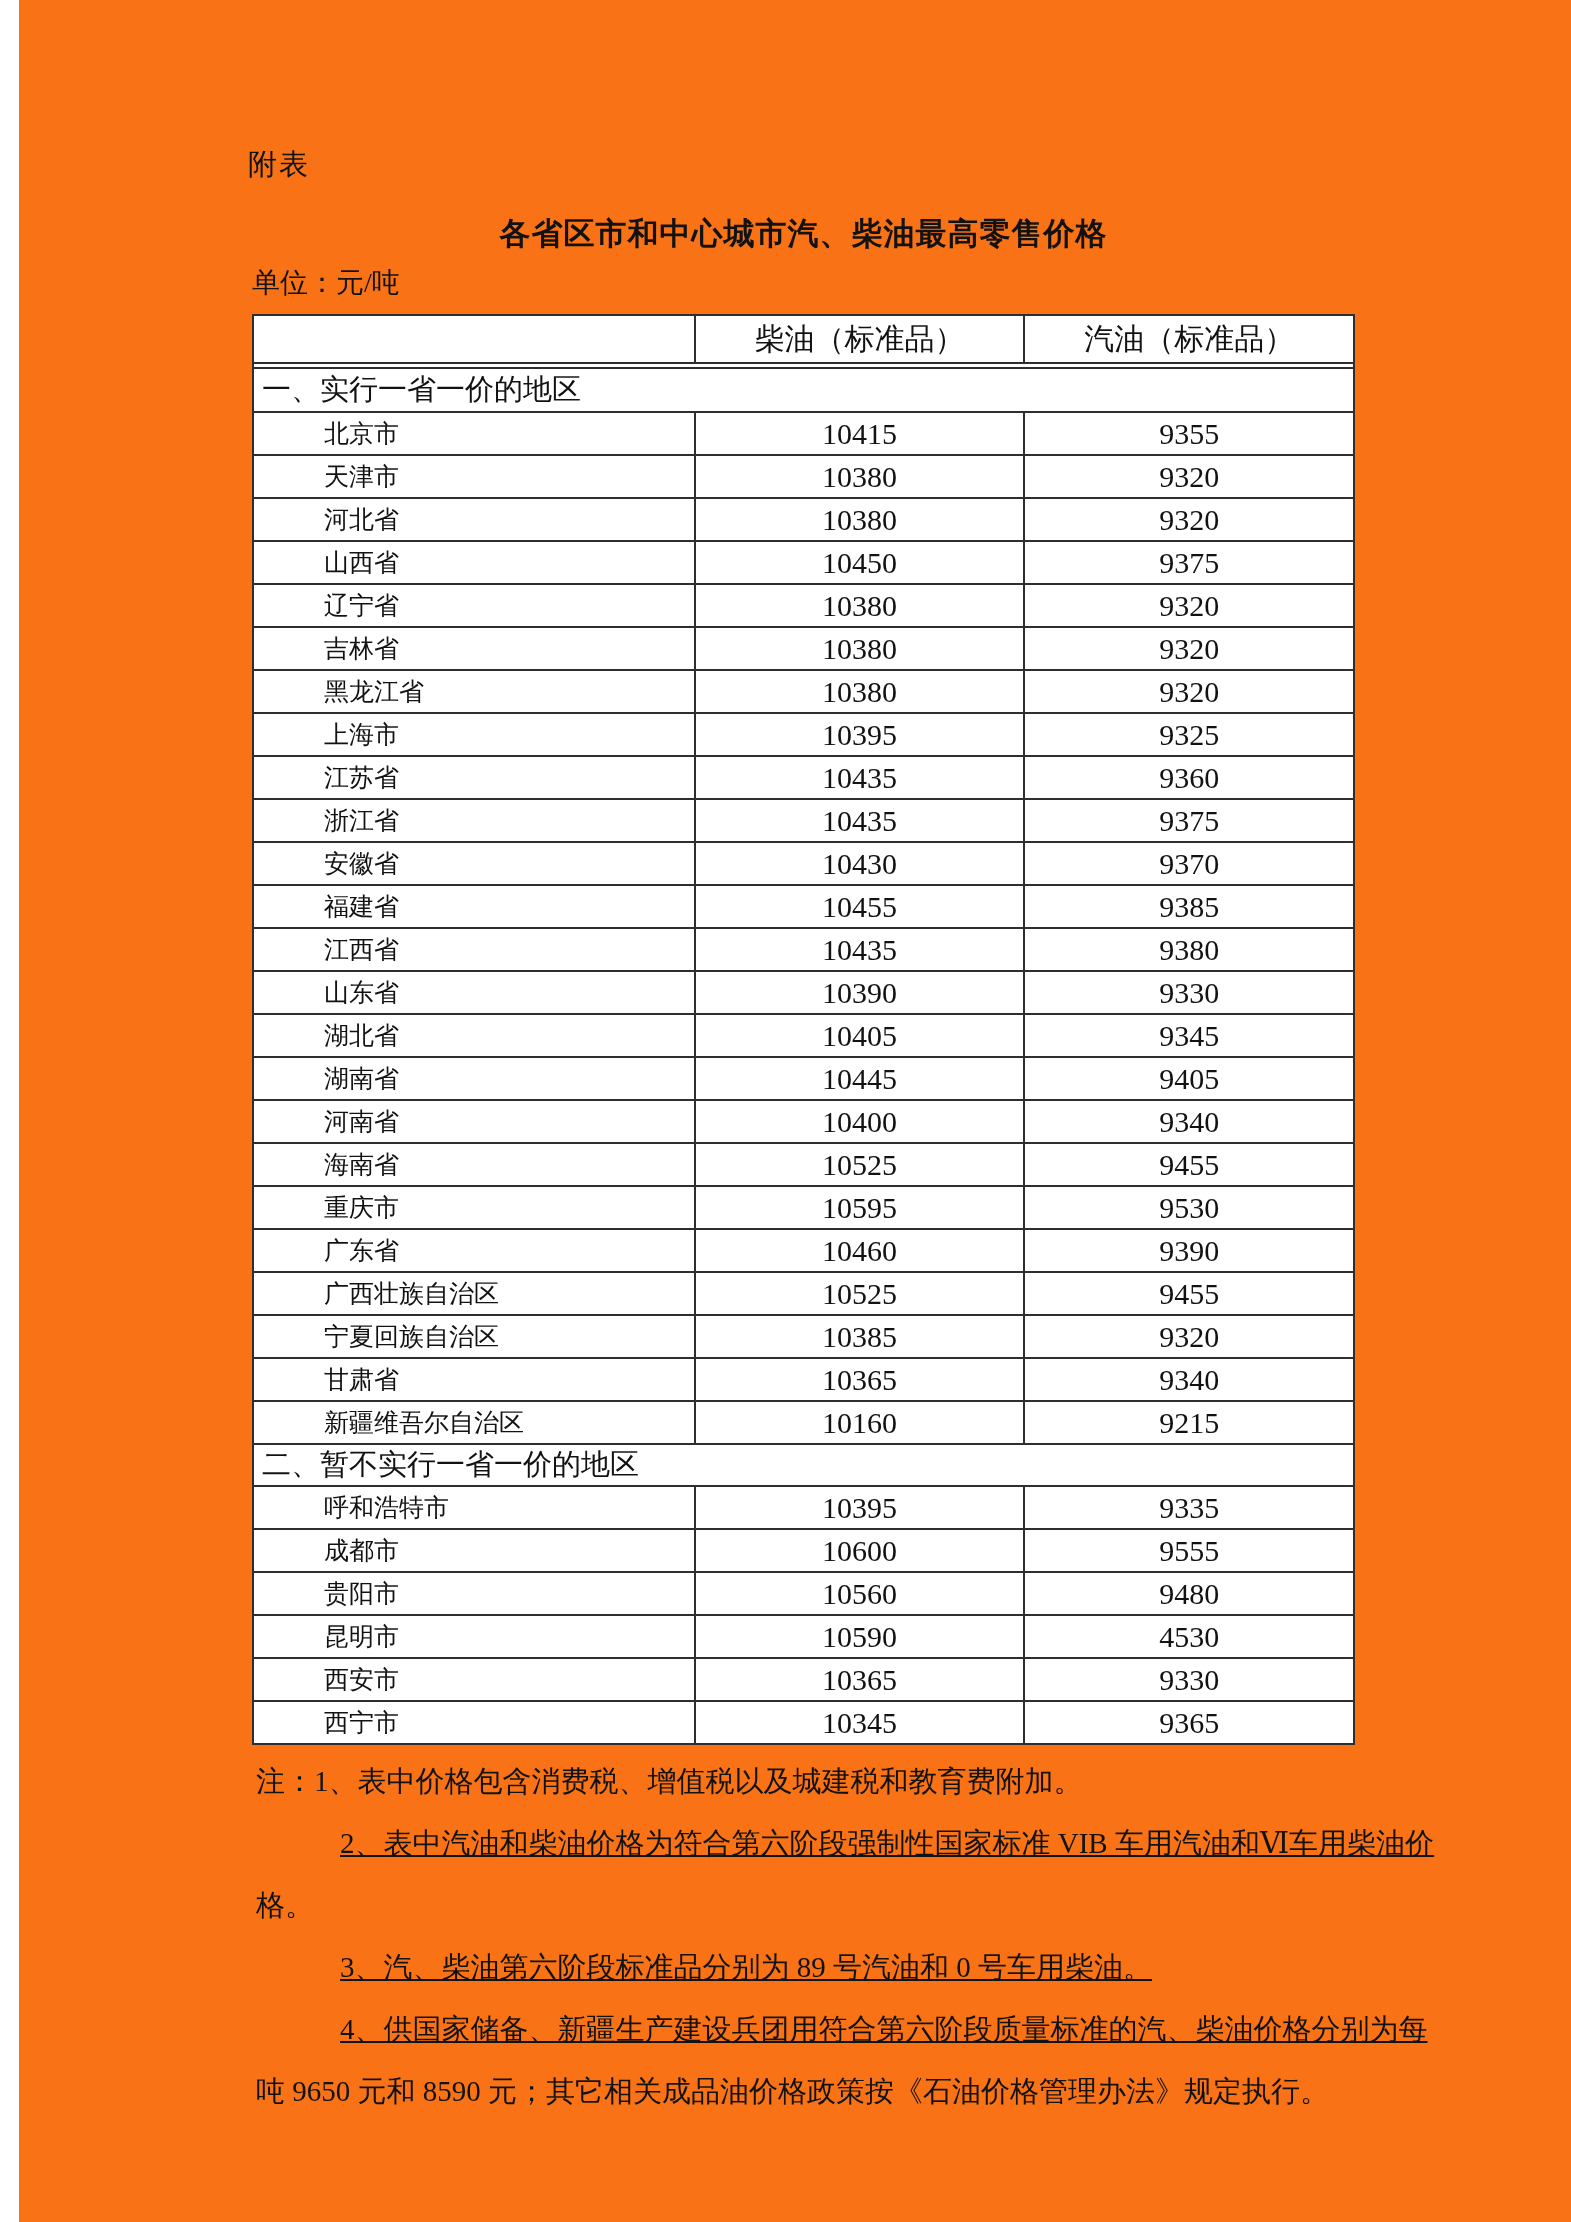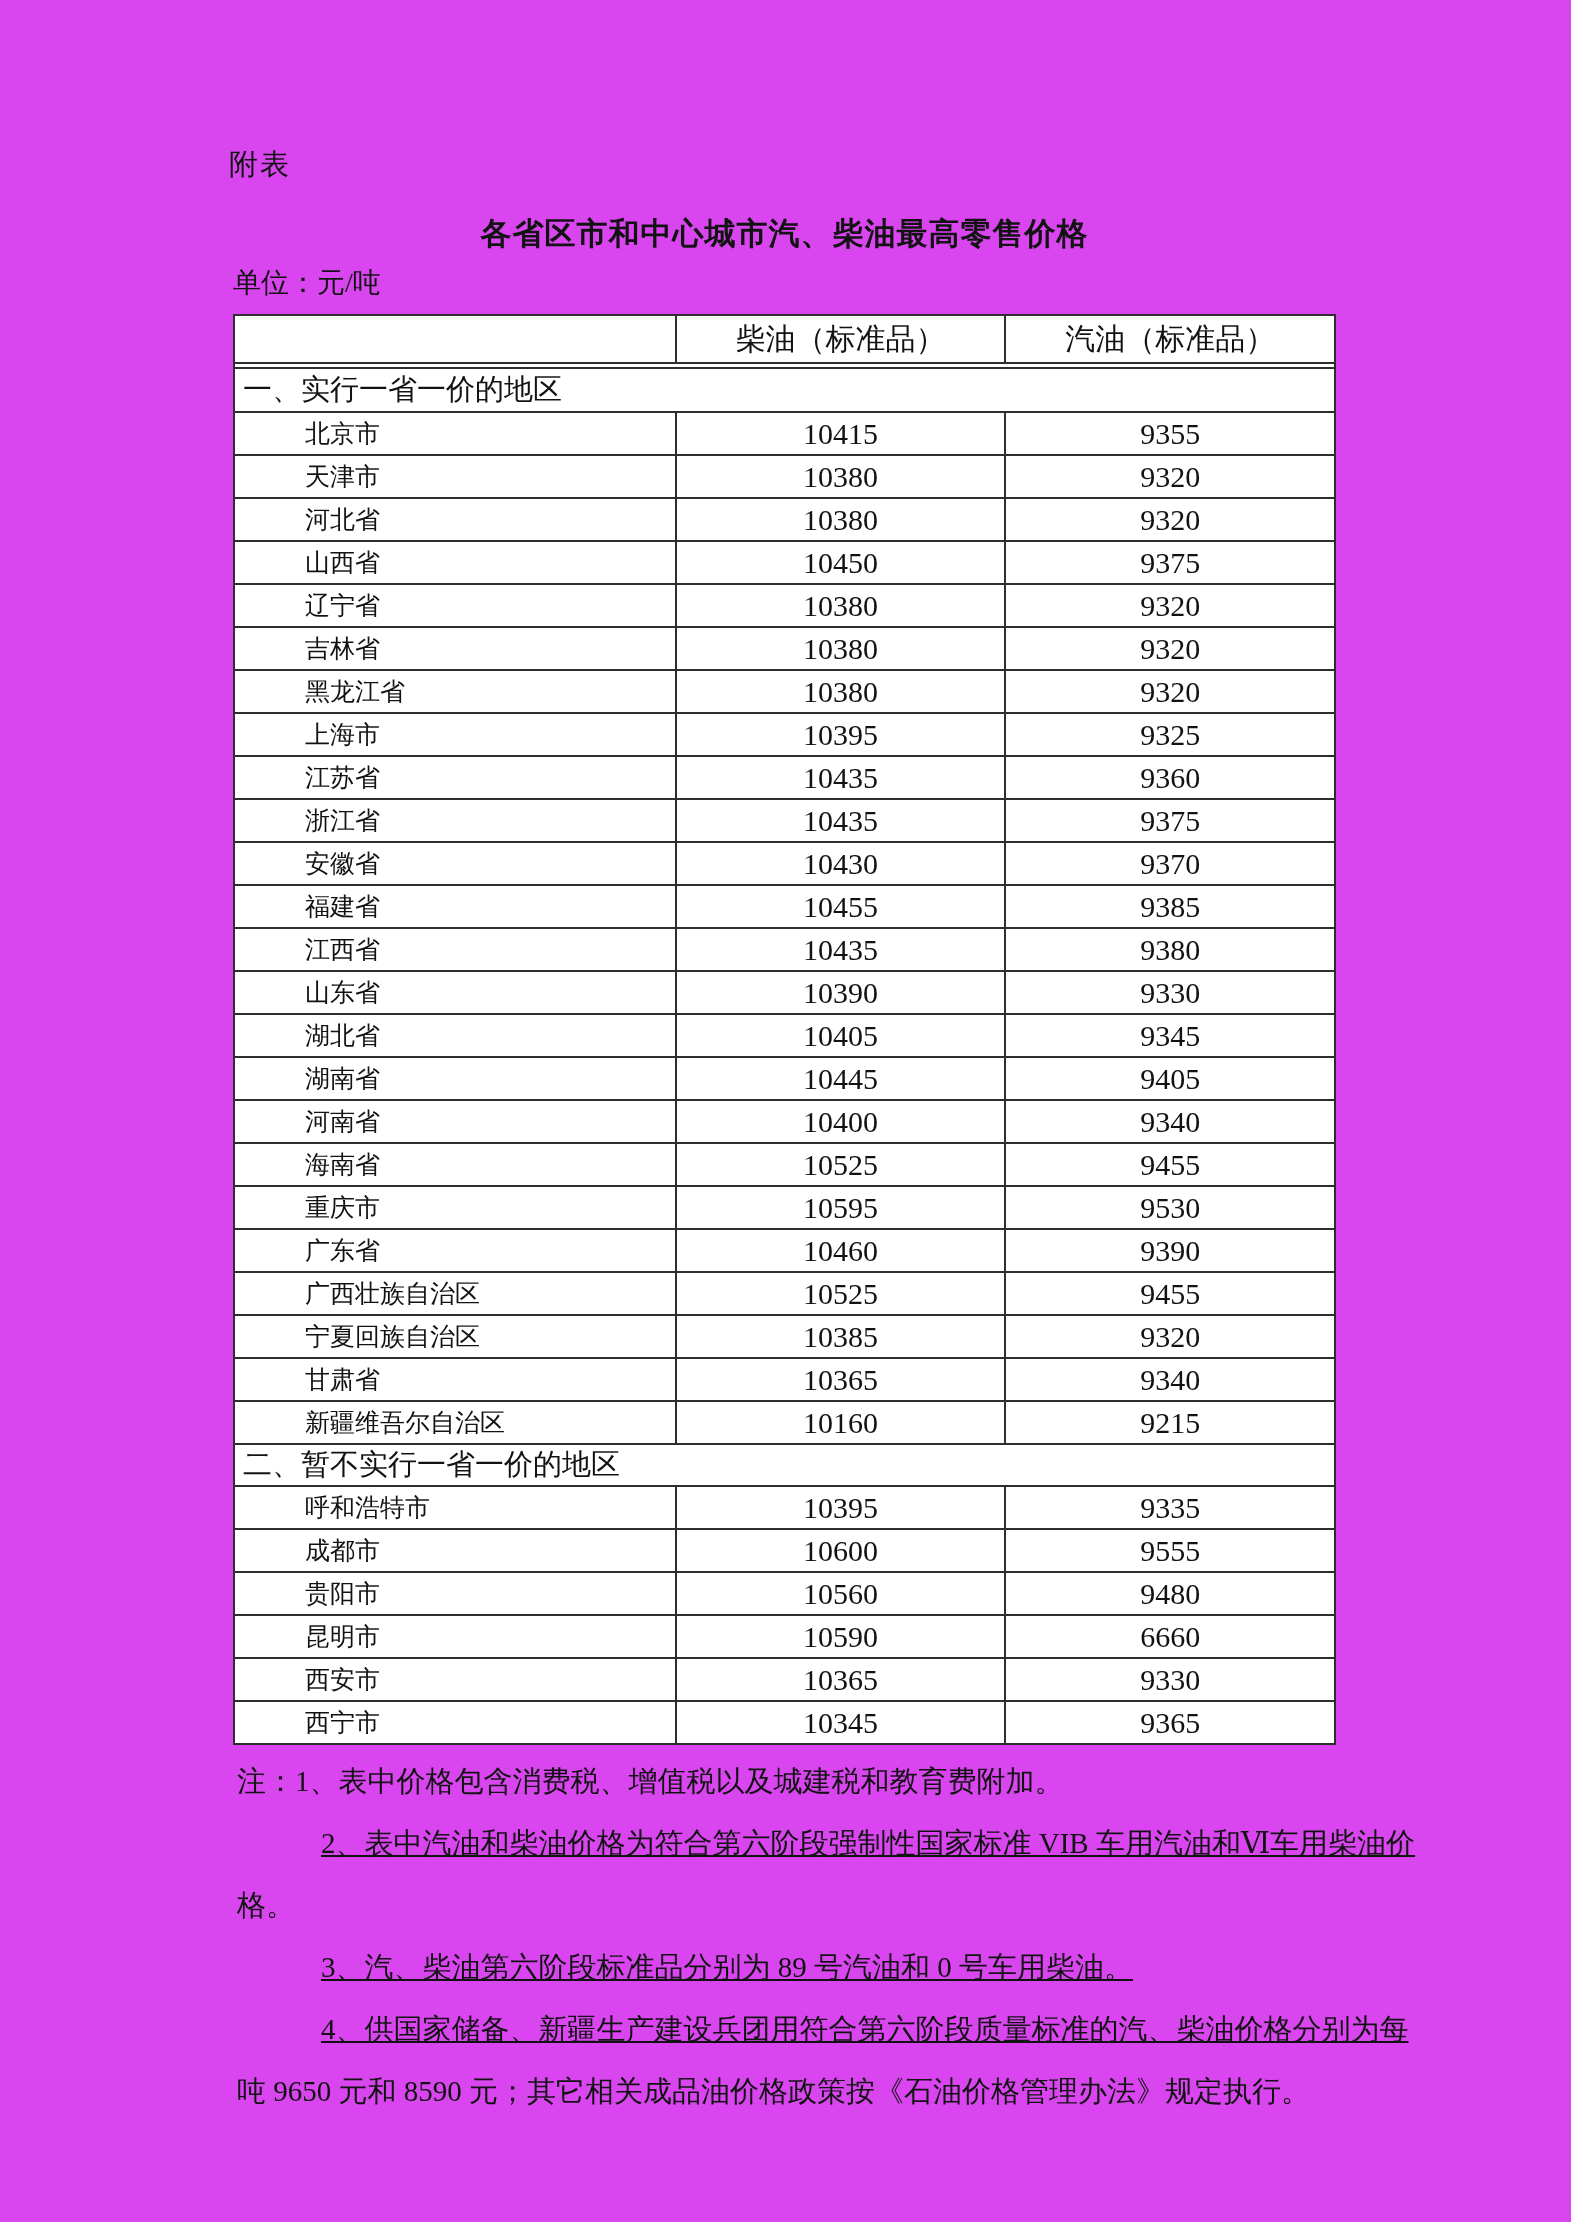--- a/index.html
+++ b/index.html
@@ -1,21 +1,21 @@
 <!DOCTYPE html>
 <html><head>
 <meta charset="utf-8">
 <style>
   html,body{margin:0;padding:0;}
   body{
     width:1571px;height:2222px;background:#ffffff;position:relative;
     font-family:"Liberation Serif","DejaVu Serif",serif;color:#121212;
     -webkit-font-smoothing:antialiased;
   }
-  .page{position:absolute;inset:0;background:#d946ef;}
+  .page{position:absolute;inset:0;background:#f97316;margin-left:19px;}
   .attach-label{position:absolute;left:229px;top:145px;font-size:29px;letter-spacing:2px;}
   .doc-title{position:absolute;left:233px;top:213px;width:1103px;text-align:center;font-size:31px;font-weight:bold;letter-spacing:1px;}
   .unit-label{position:absolute;left:233px;top:264px;width:1111px;text-align:left;font-size:28px;}
 
   .price-table{
     position:absolute;left:233px;top:314px;width:1103px;
     border:2px solid #2e2e2e;box-sizing:border-box;background:#ffffff;
   }
   .t-row{display:flex;border-top:2px solid #2e2e2e;}
   .t-row.header-row{border-top:none;border-bottom:7px double #2e2e2e;}
@@ -183,21 +183,21 @@
           <div class="cell c-num">9555</div>
         </div>
         <div class="t-row data-row">
           <div class="cell c-region">贵阳市</div>
           <div class="cell c-num">10560</div>
           <div class="cell c-num">9480</div>
         </div>
         <div class="t-row data-row">
           <div class="cell c-region">昆明市</div>
           <div class="cell c-num">10590</div>
-          <div class="cell c-num">6660</div>
+          <div class="cell c-num">4530</div>
         </div>
         <div class="t-row data-row">
           <div class="cell c-region">西安市</div>
           <div class="cell c-num">10365</div>
           <div class="cell c-num">9330</div>
         </div>
         <div class="t-row data-row">
           <div class="cell c-region">西宁市</div>
           <div class="cell c-num">10345</div>
           <div class="cell c-num">9365</div>

